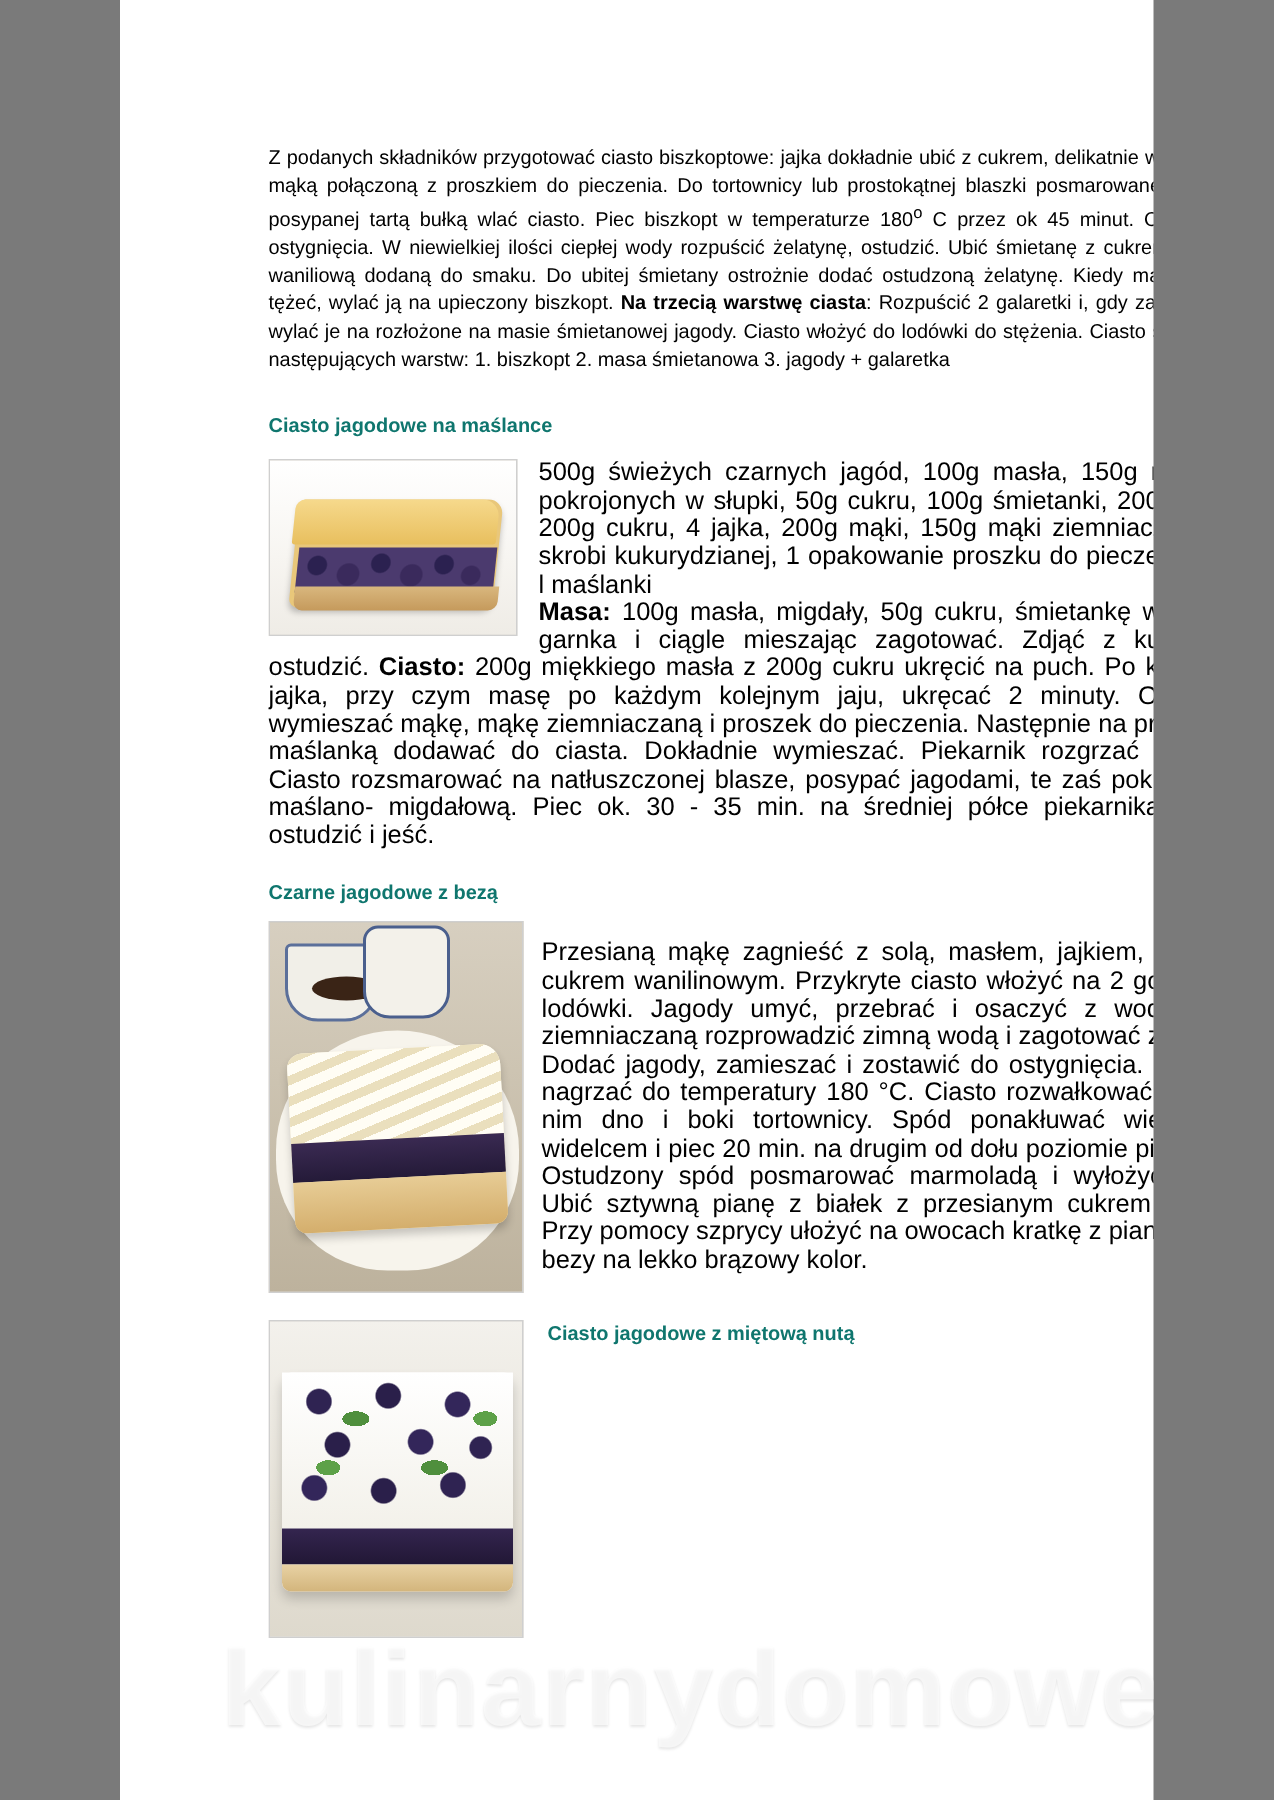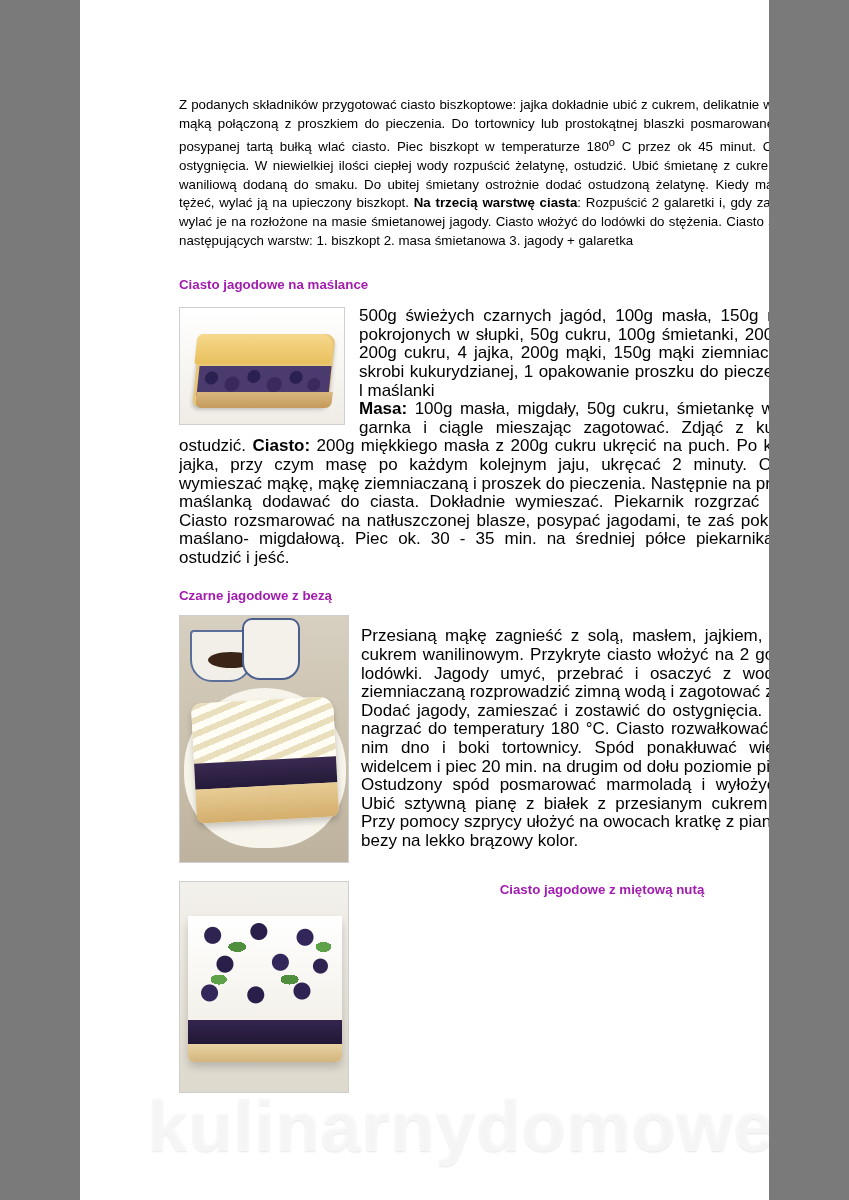--- a/index.html
+++ b/index.html
@@ -35,21 +35,21 @@
   .intro {
     text-align: justify;
   }
   .bold {
     font-weight: bold;
   }
   h2 {
     margin: 0;
     font-size: 13.3px;
     font-weight: bold;
-    color: #a21caf;
+    color: #0f766e;
     line-height: 18px;
   }
   .sec-title-1 {
     margin-top: 26px;
     margin-bottom: 13px;
   }
   .recipe-block {
     position: relative;
     overflow: hidden;
   }
@@ -156,21 +156,20 @@
     position: absolute; left: 0; top: 60px; width: 142px; height: 26px;
     background: linear-gradient(#3a2a52, #241a38);
   }
   .img2-crust {
     position: absolute; left: 0; top: 86px; width: 142px; height: 34px;
     background: linear-gradient(#e7cc95, #d4ae6c);
     border-radius: 0 0 8px 8px;
   }
   .sec-title-3 {
     margin: 0 0 4px 0;
-    text-align: center;
   }
   .img-3 {
     float: left;
     width: 170px;
     height: 212px;
     margin-right: 16px;
     border: 1px solid #cfcfcf;
     box-sizing: border-box;
     position: relative;
     overflow: hidden;

